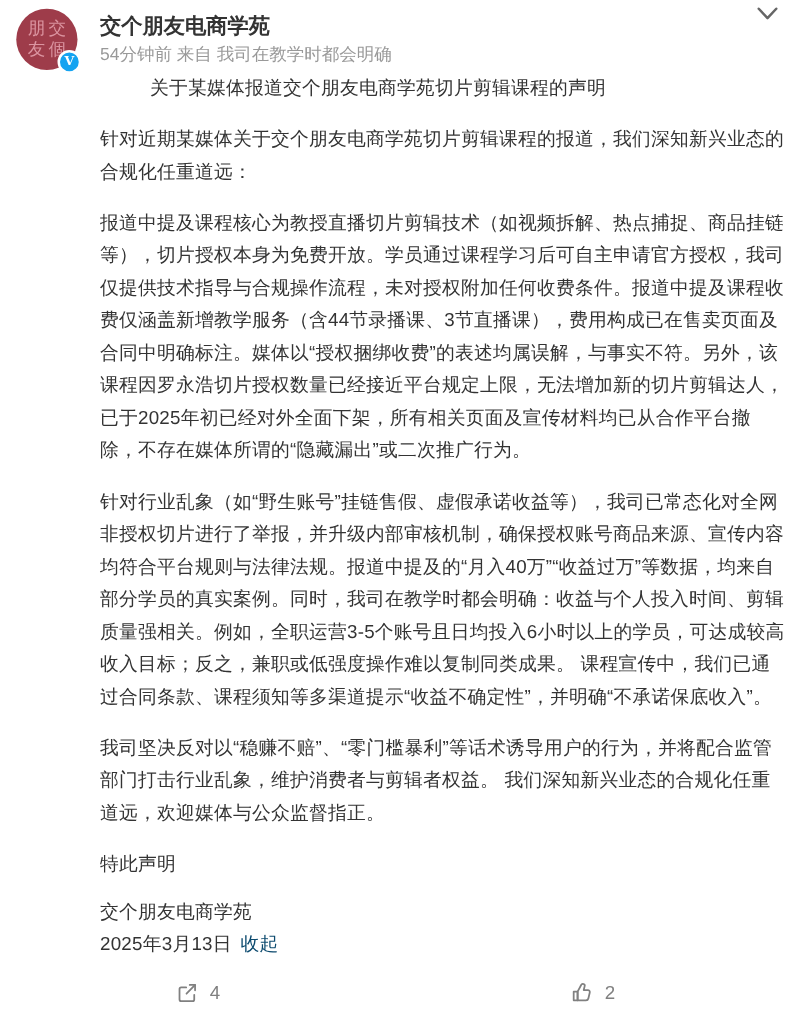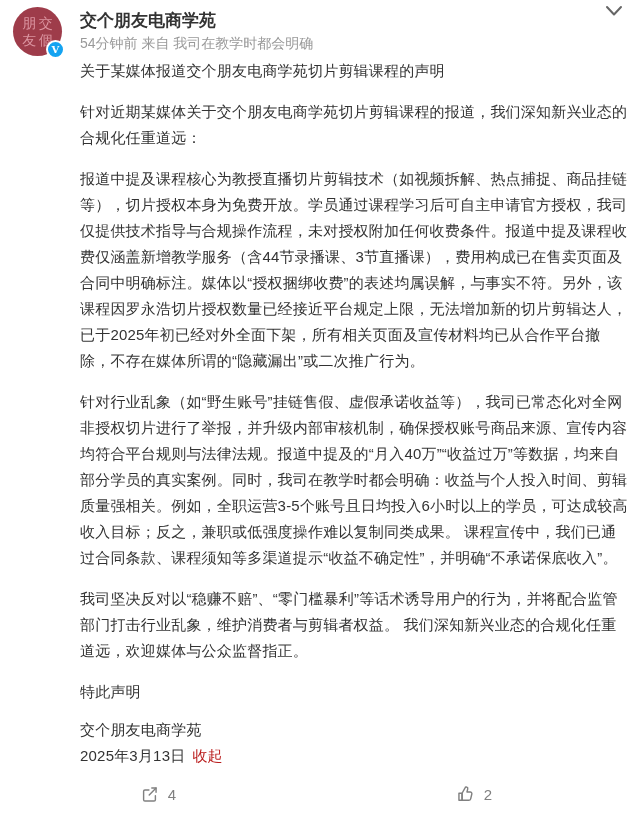--- a/index.html
+++ b/index.html
@@ -46,24 +46,24 @@
     position: absolute; right: 9px; top: 5px;
     width: 18px; height: 12px; color: #666666; cursor: pointer;
   }
   
   .body {
     position: absolute; left: 80px; top: 58px; width: 548px;
     font-size: 15px; line-height: 26px; color: #333333;
     letter-spacing: 0.2px; word-break: break-all;
   }
   .body .para { margin: 15px 0; }
-  .body .para:first-child { margin-top: 0; }
+  .body .para:first-child { margin-top: 0; margin-left: 40px; }
   .body .para.sig { margin-bottom: 12px; }
   .body .line { margin: 0; }
-  .collapse { color: #b91c1c; margin-left: 7px; cursor: pointer; text-decoration: none; }
+  .collapse { color: #0c4a6e; margin-left: 7px; cursor: pointer; text-decoration: none; }
   
   .action-bar {
     position: absolute; left: 0; right: 0; bottom: 0; height: 40px;
     display: flex; align-items: center;
   }
   .action {
     flex: 1; display: flex; align-items: center; justify-content: center;
     gap: 9px; color: #808080; font-size: 15px; cursor: pointer;
   }
   .action svg { display: block; }

